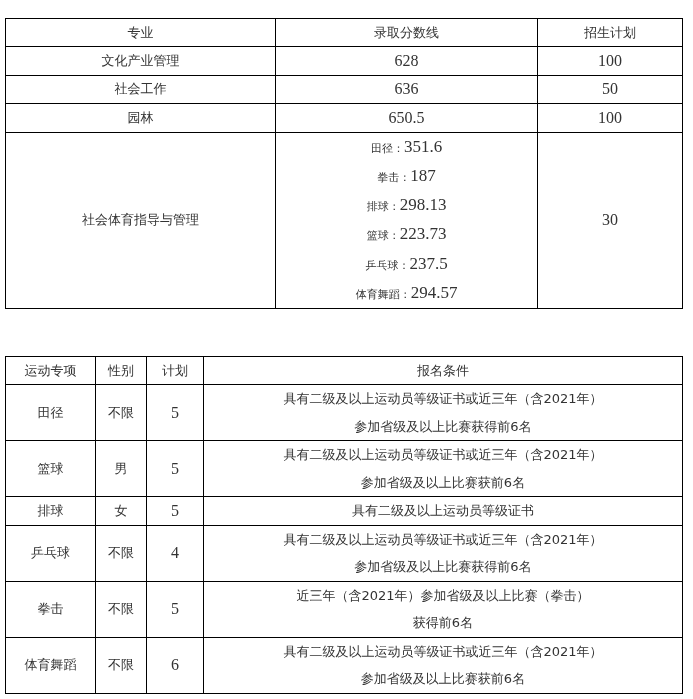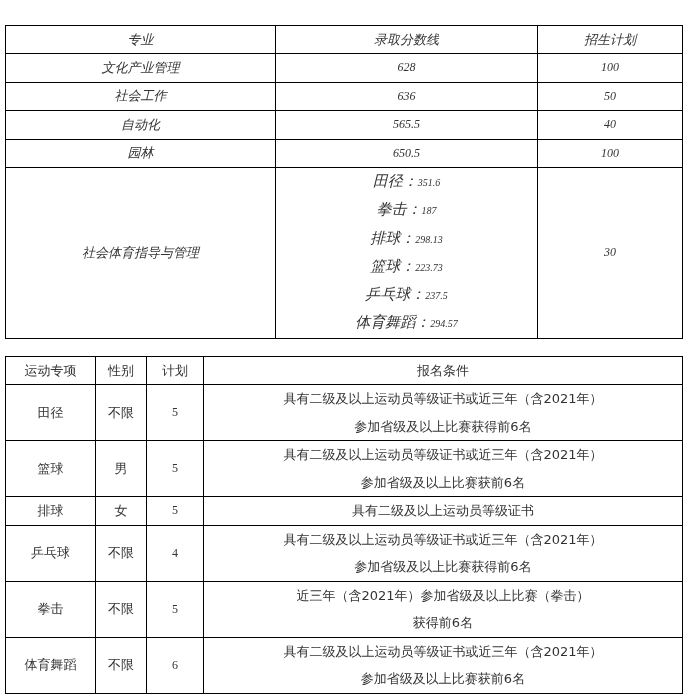--- a/index.html
+++ b/index.html
@@ -25,33 +25,33 @@
       border: 1.5px solid #000000;
       text-align: center;
       vertical-align: middle;
       padding: 0;
       font-weight: normal;
       font-size: 13px;
       color: #333333;
     }
     .num {
       font-family: "Liberation Serif", "DejaVu Serif", serif;
-      font-size: 12px;
+      font-size: 16px;
     }
     
-    #admission-table { top: 25px; width: 677px; font-style: italic; }
+    #admission-table { top: 18px; width: 677px; }
     #admission-table .hdr td { height: 27px; }
     #admission-table .row td { height: 27.5px; }
     #admission-table .multi td { height: 164px; }
     .score-line {
       display: block;
       line-height: 27.3px;
     }
-    .score-line .lbl { font-family: "DejaVu Sans", sans-serif; font-size: 15px; }
-    .score-line .val { font-family: "Liberation Serif", "DejaVu Serif", serif; font-size: 10px; }
+    .score-line .lbl { font-family: "DejaVu Sans", sans-serif; font-size: 11px; }
+    .score-line .val { font-family: "Liberation Serif", "DejaVu Serif", serif; font-size: 17px; }
 
     
     #sports-table { top: 356px; width: 677px; border-radius: 32px; }
     #sports-table .hdr td { height: 27px; }
     #sports-table .two td { height: 55px; }
     #sports-table .one td { height: 27px; }
     .req-line {
       display: block;
       line-height: 27.5px;
     }
@@ -73,25 +73,20 @@
   </tr>
   <tr class="row">
     <td>文化产业管理</td>
     <td class="num">628</td>
     <td class="num">100</td>
   </tr>
   <tr class="row">
     <td>社会工作</td>
     <td class="num">636</td>
     <td class="num">50</td>
-  </tr>
-  <tr class="row">
-    <td>自动化</td>
-    <td class="num">565.5</td>
-    <td class="num">40</td>
   </tr>
   <tr class="row">
     <td>园林</td>
     <td class="num">650.5</td>
     <td class="num">100</td>
   </tr>
   <tr class="multi">
     <td>社会体育指导与管理</td>
     <td>
       <span class="score-line"><span class="lbl">田径：</span><span class="val">351.6</span></span>

